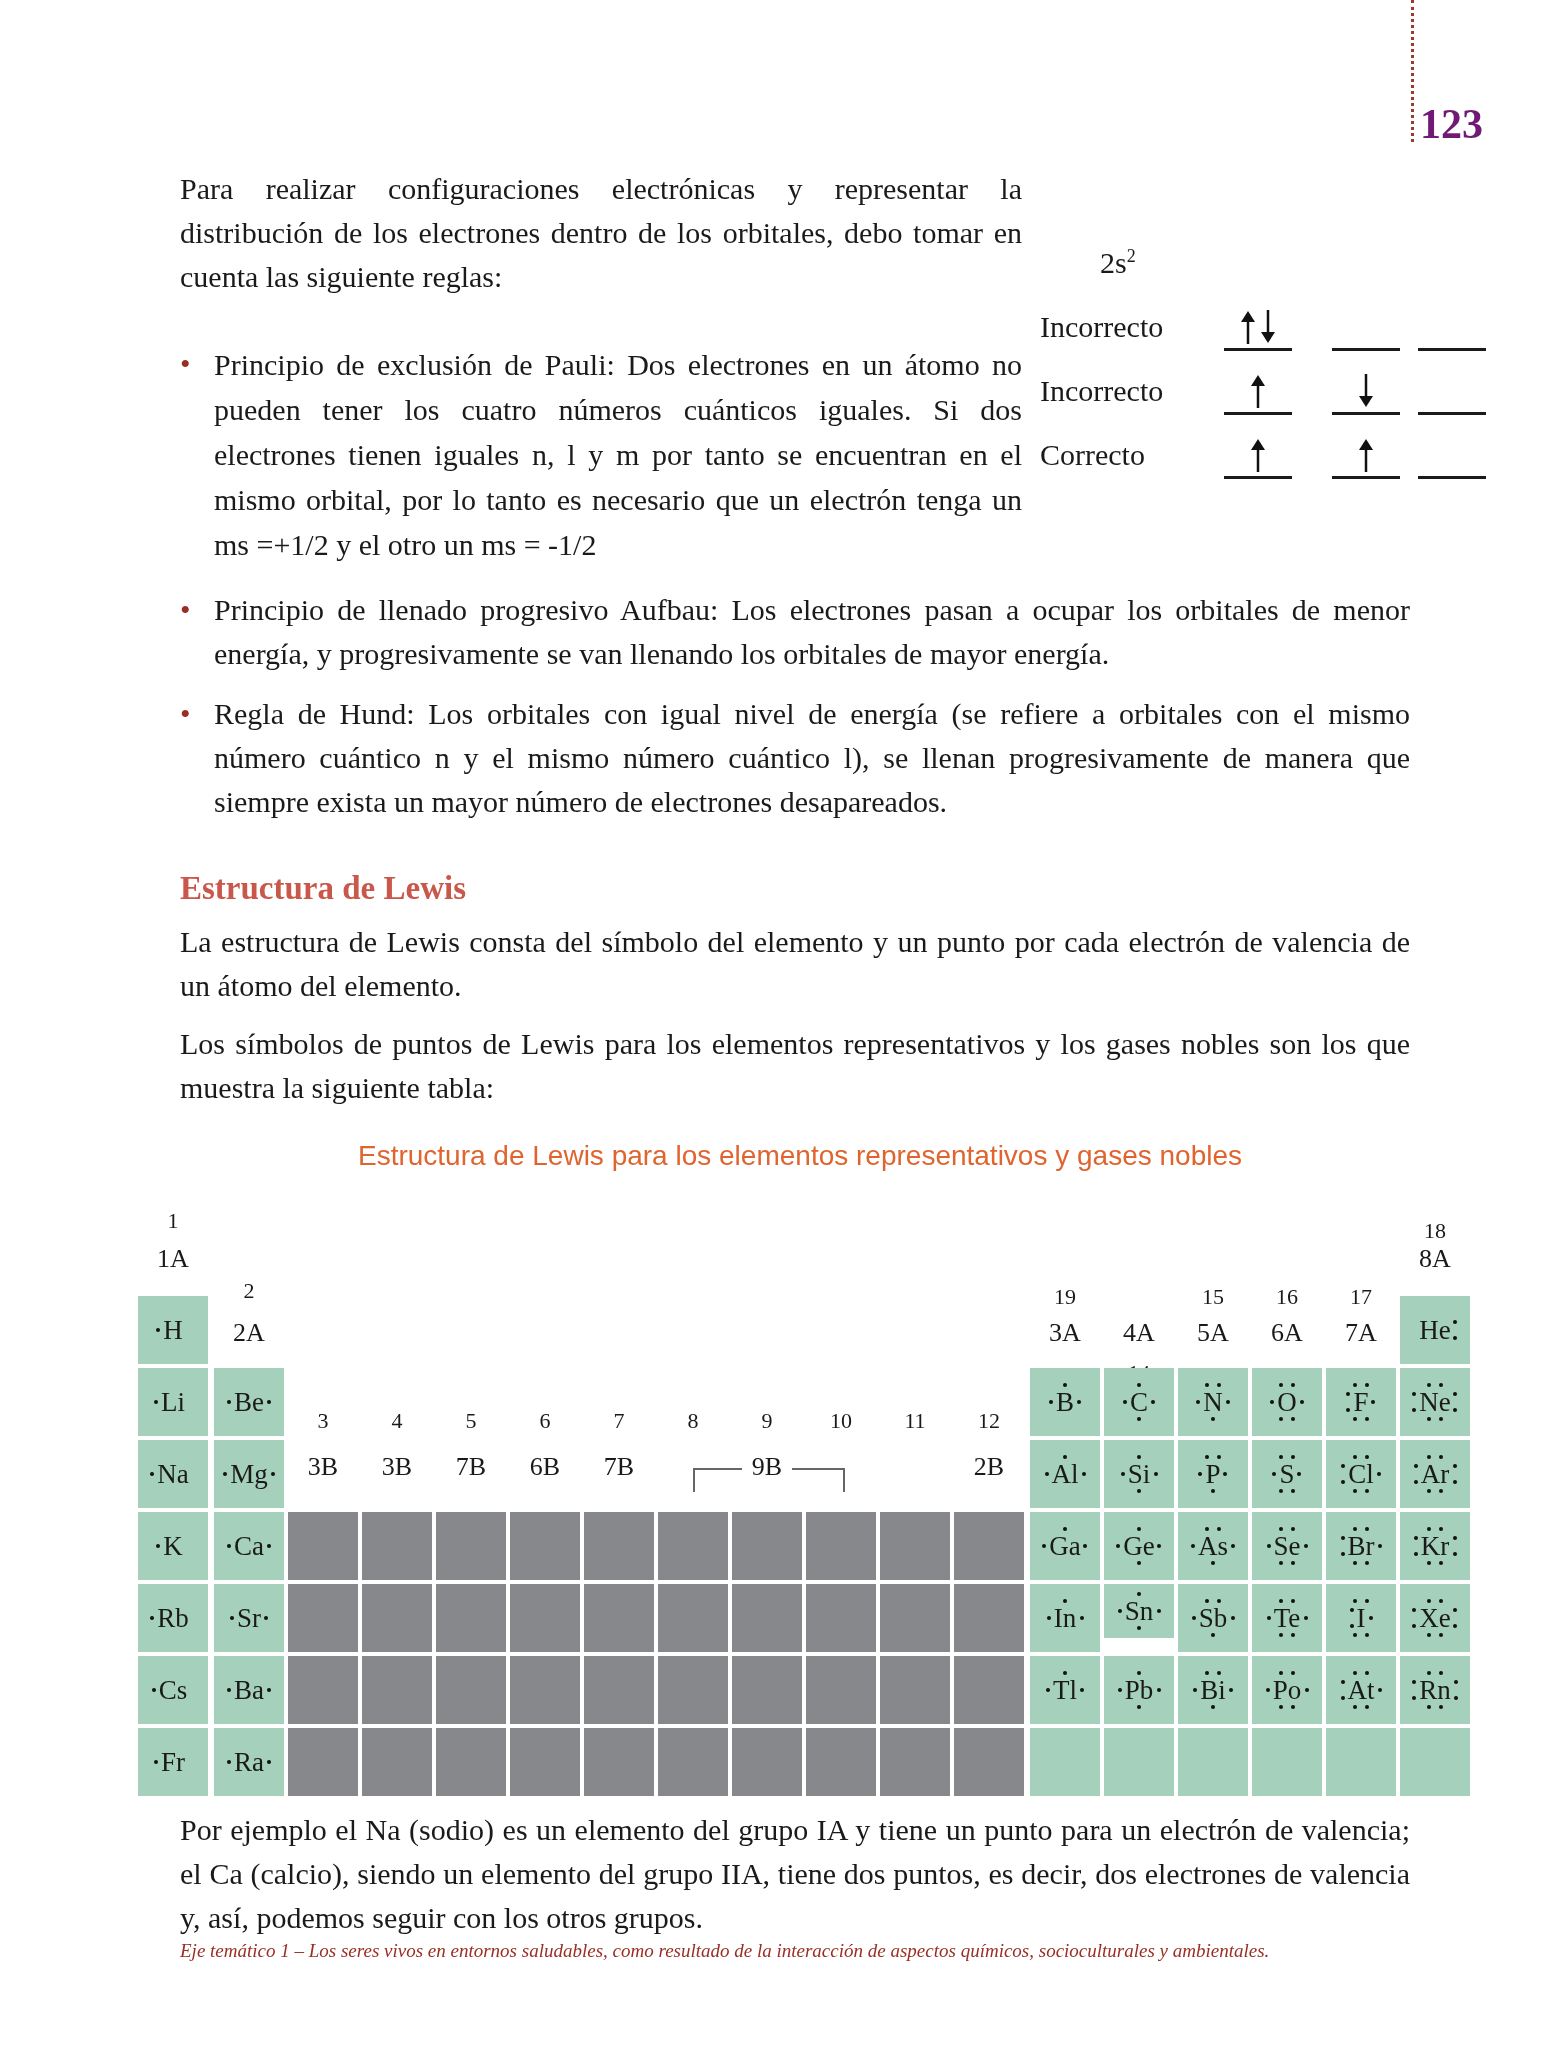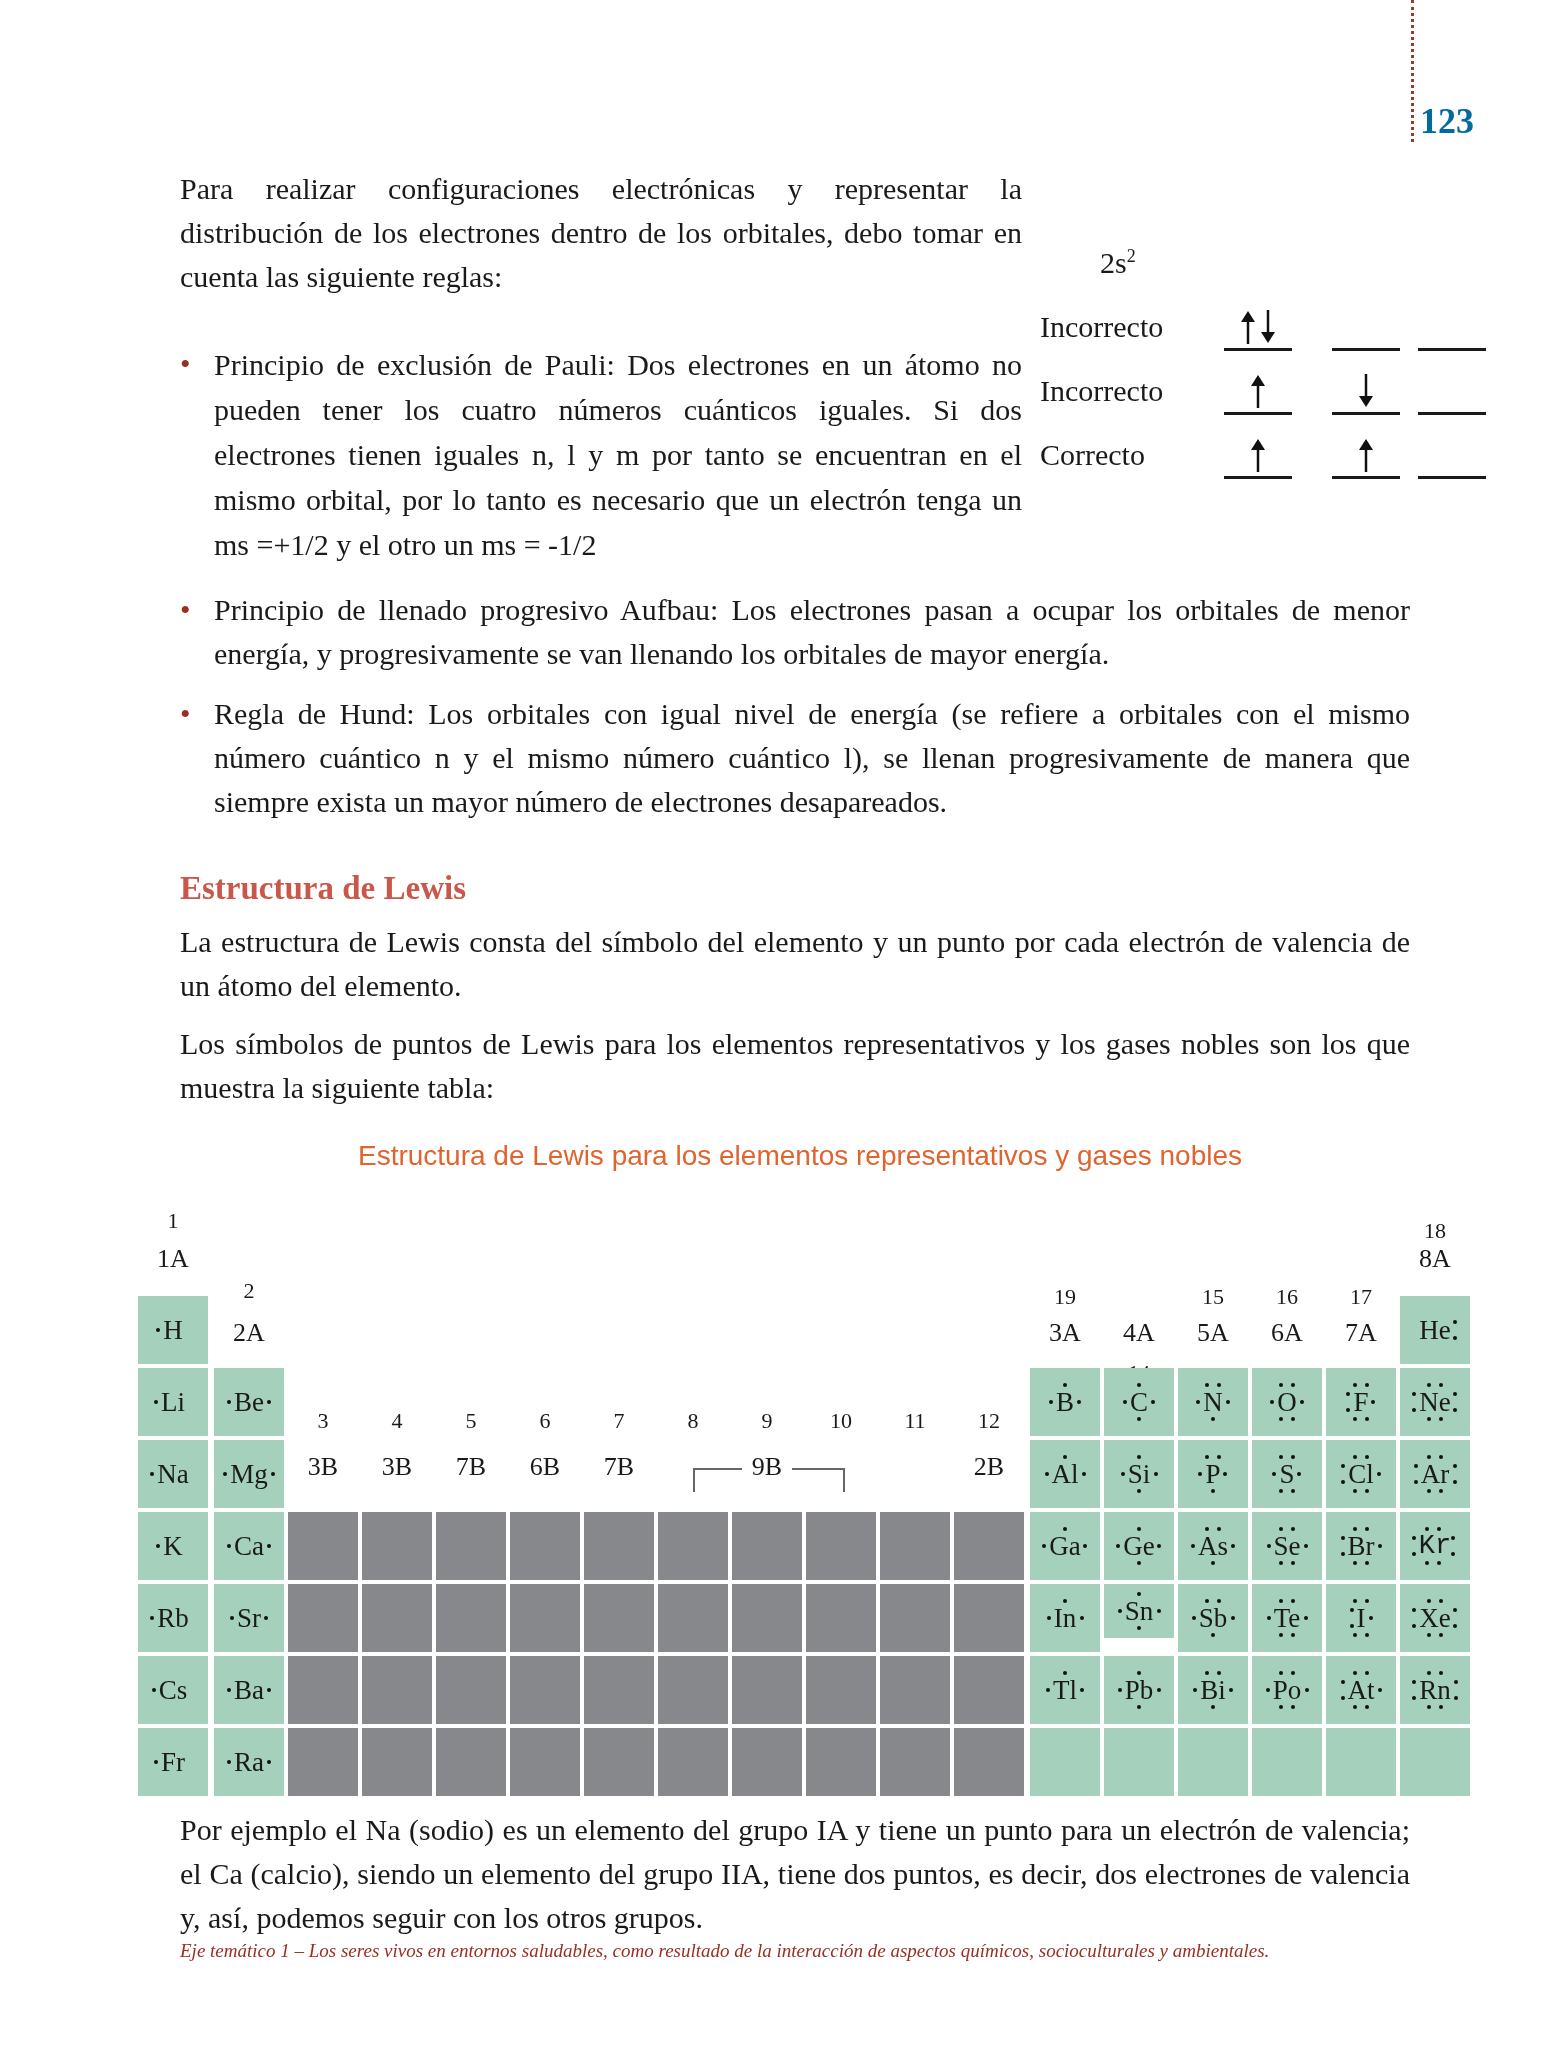--- a/index.html
+++ b/index.html
@@ -1,20 +1,20 @@
 <!DOCTYPE html>
 <html><head>
 <meta charset="utf-8">
 <style>
   html, body { margin:0; padding:0; background:#ffffff; }
   body { width:1564px; height:2048px; position:relative; overflow:hidden;
          font-family:"Liberation Serif","DejaVu Serif",serif; color:#1a1a1a; }
   .dotted-rule { position:absolute; left:1411px; top:0; height:142px; width:0;
                  border-left:3px dotted #9a3b2c; }
-  .page-num { position:absolute; left:1420px; top:100px; font-size:36px; font-weight:bold; color:#0369a1; }
+  .page-num { position:absolute; left:1420px; top:100px; font-size:42px; font-weight:bold; color:#701a75; }
   .para { position:absolute; font-size:30px; line-height:44px; margin:0; }
   .justify { text-align:justify; text-align-last:left; }
   .bullet { position:absolute; font-size:30px; line-height:44px; color:#9a2e22; }
   .orb-title { position:absolute; left:1100px; top:246px; font-size:30px; }
   .orb-title sup { font-size:18px; }
   .orb-label { position:absolute; left:1040px; font-size:30px; }
   .orb-line { position:absolute; height:3px; background:#1a1a1a; width:68px; }
   .section-head { position:absolute; left:180px; top:870px; font-size:33px; font-weight:bold; color:#c9574a; }
   .table-title { position:absolute; left:0; width:1600px; text-align:center; top:1140px;
                  font-family:"Liberation Sans","DejaVu Sans",sans-serif; font-size:28px; color:#e0642e; }
@@ -243,21 +243,21 @@
     </div>
     <div class="cell" style="left: 1178px; top: 1512px; width: 70px; height: 68px; background: rgb(165, 208, 188);">
       <span class="lewis"><span>As</span><span class="dot" style="left: 1px; top: 11.5px;"></span><span class="dot" style="left: 41px; top: 11.5px;"></span><span class="dot" style="left: 15px; top: -6px;"></span><span class="dot" style="left: 27px; top: -6px;"></span><span class="dot" style="left: 21px; top: 28px;"></span></span>
     </div>
     <div class="cell" style="left: 1252px; top: 1512px; width: 70px; height: 68px; background: rgb(165, 208, 188);">
       <span class="lewis"><span>Se</span><span class="dot" style="left: 1px; top: 11.5px;"></span><span class="dot" style="left: 38px; top: 11.5px;"></span><span class="dot" style="left: 13.5px; top: -6px;"></span><span class="dot" style="left: 25.5px; top: -6px;"></span><span class="dot" style="left: 13.5px; top: 28px;"></span><span class="dot" style="left: 25.5px; top: 28px;"></span></span>
     </div>
     <div class="cell" style="left: 1326px; top: 1512px; width: 70px; height: 68px; background: rgb(165, 208, 188);">
       <span class="lewis"><span>Br</span><span class="dot" style="left: 1px; top: 3.5px;"></span><span class="dot" style="left: 1px; top: 19.5px;"></span><span class="dot" style="left: 38px; top: 11.5px;"></span><span class="dot" style="left: 13.5px; top: -6px;"></span><span class="dot" style="left: 25.5px; top: -6px;"></span><span class="dot" style="left: 13.5px; top: 28px;"></span><span class="dot" style="left: 25.5px; top: 28px;"></span></span>
     </div>
-    <div class="cell" style="left: 1400px; top: 1512px; width: 70px; height: 68px; background: rgb(165, 208, 188); font-family: Liberation Mono, monospace;">
+    <div class="cell" style="left: 1400px; top: 1512px; width: 70px; height: 68px; background: rgb(165, 208, 188);">
       <span class="lewis"><span>Kr</span><span class="dot" style="left: 1px; top: 3.5px;"></span><span class="dot" style="left: 1px; top: 19.5px;"></span><span class="dot" style="left: 40px; top: 3.5px;"></span><span class="dot" style="left: 40px; top: 19.5px;"></span><span class="dot" style="left: 14.5px; top: -6px;"></span><span class="dot" style="left: 26.5px; top: -6px;"></span><span class="dot" style="left: 14.5px; top: 28px;"></span><span class="dot" style="left: 26.5px; top: 28px;"></span></span>
     </div>
     <div class="cell" style="left: 138px; top: 1584px; width: 70px; height: 68px; background: rgb(165, 208, 188);">
       <span class="lewis"><span>Rb</span><span class="dot" style="left: 1px; top: 11.5px;"></span></span>
     </div>
     <div class="cell" style="left: 214px; top: 1584px; width: 70px; height: 68px; background: rgb(165, 208, 188);">
       <span class="lewis"><span>Sr</span><span class="dot" style="left: 1px; top: 11.5px;"></span><span class="dot" style="left: 35px; top: 11.5px;"></span></span>
     </div>
     <div class="cell" style="left: 1030px; top: 1584px; width: 70px; height: 68px; background: rgb(165, 208, 188);">
       <span class="lewis"><span>In</span><span class="dot" style="left: 1px; top: 11.5px;"></span><span class="dot" style="left: 34px; top: 11.5px;"></span><span class="dot" style="left: 17.5px; top: -6px;"></span></span>

